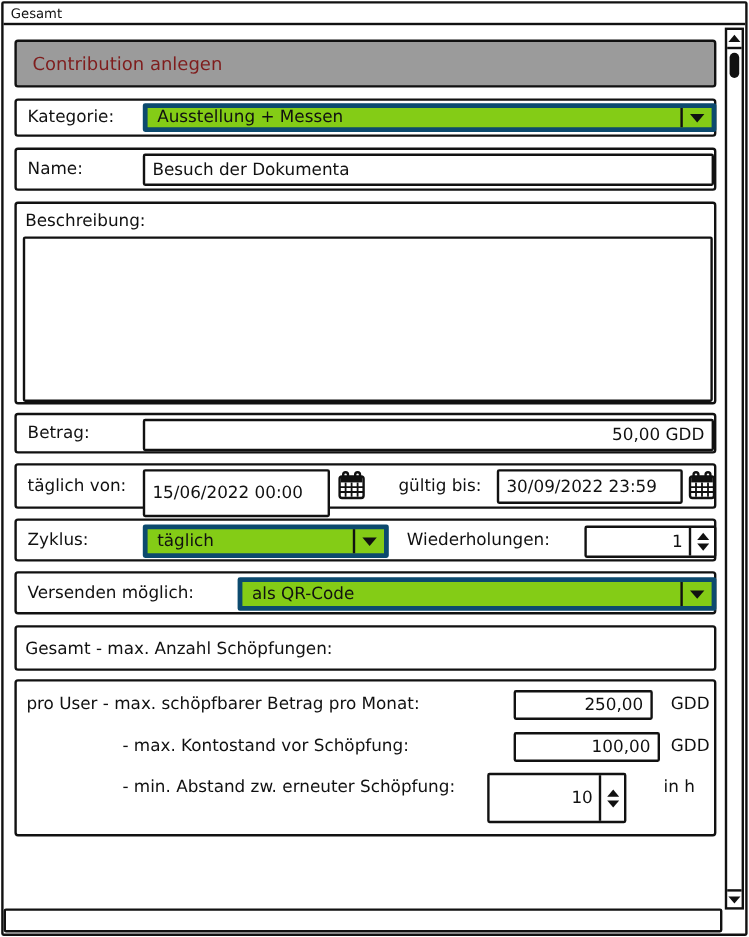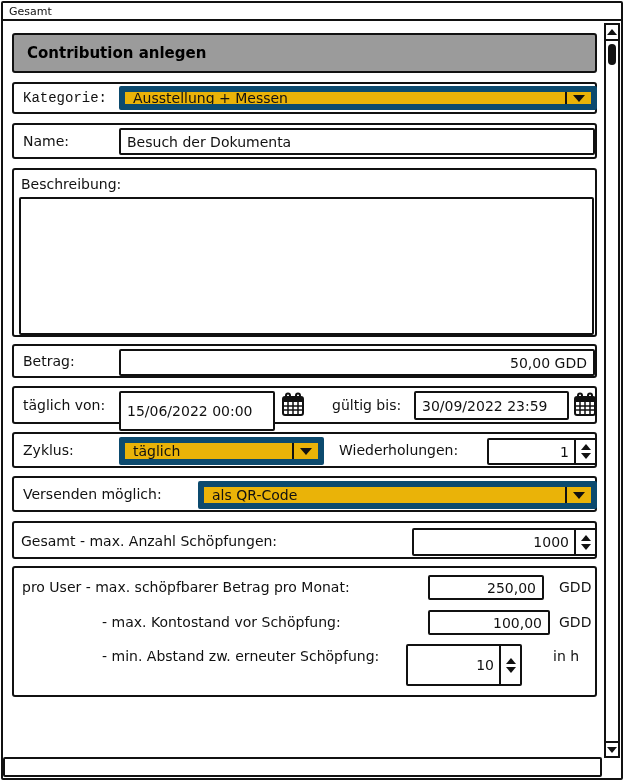--- a/index.html
+++ b/index.html
@@ -5,26 +5,26 @@
   html,body{margin:0;padding:0;}
   body{
     width:624px;height:781px;position:relative;background:#fff;
     font-family:"DejaVu Sans",sans-serif;color:#111;overflow:hidden;
   }
   .frame{position:absolute;inset:1px;border:2px solid #111;border-radius:2px;background:#fff;}
   .titlebar{position:absolute;top:3px;left:3px;right:3px;height:16px;border-bottom:2px solid #111;}
   .titlebar .t{position:absolute;left:6px;top:2px;font-size:11px;}
   .box{position:absolute;left:12px;width:585px;border:2px solid #111;border-radius:3px;background:#fff;box-sizing:border-box;}
   .hdr{background:#9b9b9b;}
-  .hdr .t{position:absolute;left:13px;top:9px;font-size:15px;color:#000000;font-weight:bold;}
+  .hdr .t{position:absolute;left:13px;top:9px;font-size:15px;color:#7f1d1d;}
   .lbl{position:absolute;font-size:14px;white-space:nowrap;}
   .winput{position:absolute;border:2px solid #111;border-radius:2px;background:#fff;box-sizing:border-box;
           font-family:"DejaVu Sans",sans-serif;font-size:14px;color:#111;padding:0 6px;outline:none;}
   .ralign{text-align:right;}
-  .dd{position:absolute;border:6px solid #0c4a6e;border-radius:2px;background:#eab308;box-sizing:border-box;
+  .dd{position:absolute;border:4px solid #0c4a6e;border-radius:2px;background:#84cc16;box-sizing:border-box;
       display:flex;align-items:stretch;cursor:default;}
   .dd .txt{flex:1;display:flex;align-items:center;padding-left:8px;font-size:14px;white-space:nowrap;overflow:hidden;}
   .dd .btn{width:24px;border-left:2px solid #111;display:flex;align-items:center;justify-content:center;}
   .caret{width:0;height:0;border-left:6px solid transparent;border-right:6px solid transparent;border-top:7px solid #111;}
   .spin{position:absolute;border:2px solid #111;border-radius:2px;background:#fff;box-sizing:border-box;display:flex;align-items:stretch;}
   .spin input{flex:1;min-width:0;border:none;outline:none;background:transparent;text-align:right;
               font-family:"DejaVu Sans",sans-serif;font-size:14px;color:#111;padding:0 5px;}
   .spin .btns{width:19px;border-left:2px solid #111;display:flex;flex-direction:column;align-items:center;justify-content:center;gap:3px;}
   .tri-up{width:0;height:0;border-left:5px solid transparent;border-right:5px solid transparent;border-bottom:6px solid #111;}
   .tri-dn{width:0;height:0;border-left:5px solid transparent;border-right:5px solid transparent;border-top:6px solid #111;}
@@ -48,21 +48,21 @@
 
 <div class="titlebar">
   <span class="t">Gesamt</span>
 </div>
 
 <div class="box hdr" style="top:33px;height:40px;">
   <span class="t">Contribution anlegen</span>
 </div>
 
 <div class="box" style="top:82px;height:32px;">
-  <span class="lbl" style="left:9px;top:6px;font-family:Liberation Mono, monospace;">Kategorie:</span>
+  <span class="lbl" style="left:9px;top:6px;">Kategorie:</span>
   <div class="dd" style="left:105px;top:2px;width:478px;height:24px;">
     <div class="txt">Ausstellung + Messen</div>
     <div class="btn">
       <div class="caret"></div>
     </div>
   </div>
 </div>
 
 <div class="box" style="top:123px;height:36px;">
   <span class="lbl" style="left:9px;top:8px;">Name:</span>
@@ -127,27 +127,20 @@
   <div class="dd" style="left:184px;top:3px;width:399px;height:28px;">
     <div class="txt">als QR-Code</div>
     <div class="btn">
       <div class="caret"></div>
     </div>
   </div>
 </div>
 
 <div class="box" style="top:521px;height:38px;">
   <span class="lbl" style="left:7px;top:10px;">Gesamt - max. Anzahl Schöpfungen:</span>
-  <div class="spin" style="left:398px;top:5px;width:185px;height:28px;">
-    <input value="1000" style="">
-    <div class="btns">
-      <div class="tri-up"></div>
-      <div class="tri-dn"></div>
-    </div>
-  </div>
 </div>
 
 <div class="box" style="top:566px;height:131px;">
   <span class="lbl" style="left:8px;top:11px;">pro User - max. schöpfbarer Betrag pro Monat:</span>
   <input class="winput ralign" style="left: 414px; top: 7px; width: 116px; height: 25px;" value="250,00">
   <span class="unit" style="left:545px;top:11px;">GDD</span>
 
   <span class="lbl" style="left:88px;top:46px;">- max. Kontostand vor Schöpfung:</span>
   <input class="winput ralign" style="left: 414px; top: 42px; width: 122px; height: 25px;" value="100,00">
   <span class="unit" style="left:545px;top:46px;">GDD</span>

